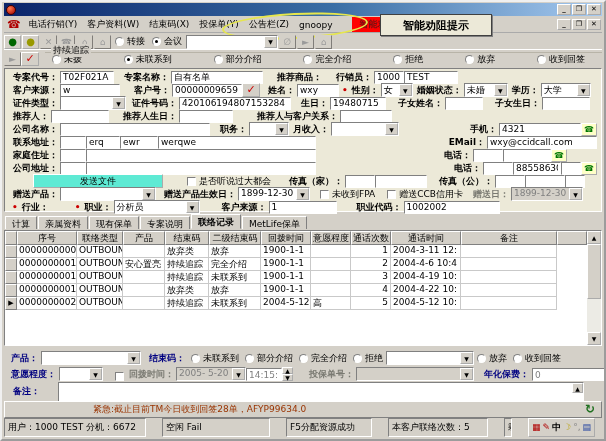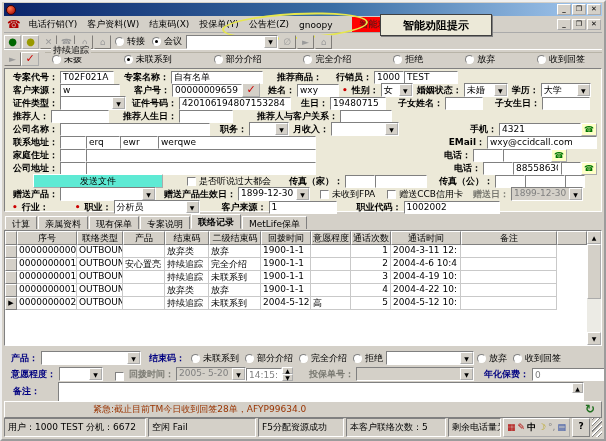--- a/index.html
+++ b/index.html
@@ -112,21 +112,21 @@
             border:1px solid; border-color:#808080 #fff #fff #808080; display:flex; }
   .remark .txt { flex:1; }
   .rscroll { width:11px; display:flex; flex-direction:column; justify-content:space-between; }
   .rscroll .sarrow { height:10px; }
 
   
   .marquee { position:absolute; left:2px; top:399px; right:2px; height:17px; background:#d4d0c8;
              border:1px solid; border-color:#fff #808080 #808080 #fff; display:flex; align-items:center; }
   .marq-text { margin-left:88px; color:#993300; }
   .spin-ic { position:absolute; right:6px; top:0px; color:#207020; font-size:12px; font-weight:bold; }
-  .status { position:absolute; left:2px; bottom:2px; right:2px; height:19px; display:flex; gap:2px; }
+  .status { position:absolute; left:2px; bottom:2px; right:2px; height:19px; display:flex; gap:16px; }
   .spanel { border:1px solid; border-color:#808080 #fff #fff #808080; padding:2px 3px;
             overflow:hidden; white-space:nowrap; flex:none; }
   .tray { display:flex; align-items:center; gap:2px; background:#d4d0c8;
           border:1px outset #fff; padding:0 3px; flex:none; }
   .tico { font-size:9px; line-height:9px; }
   .grip { width:10px; flex:none;
           background:repeating-linear-gradient(135deg,#fff 0 1px,#808080 1px 2px,#d4d0c8 2px 4px); }
 </style>
 </head>
 <body>

